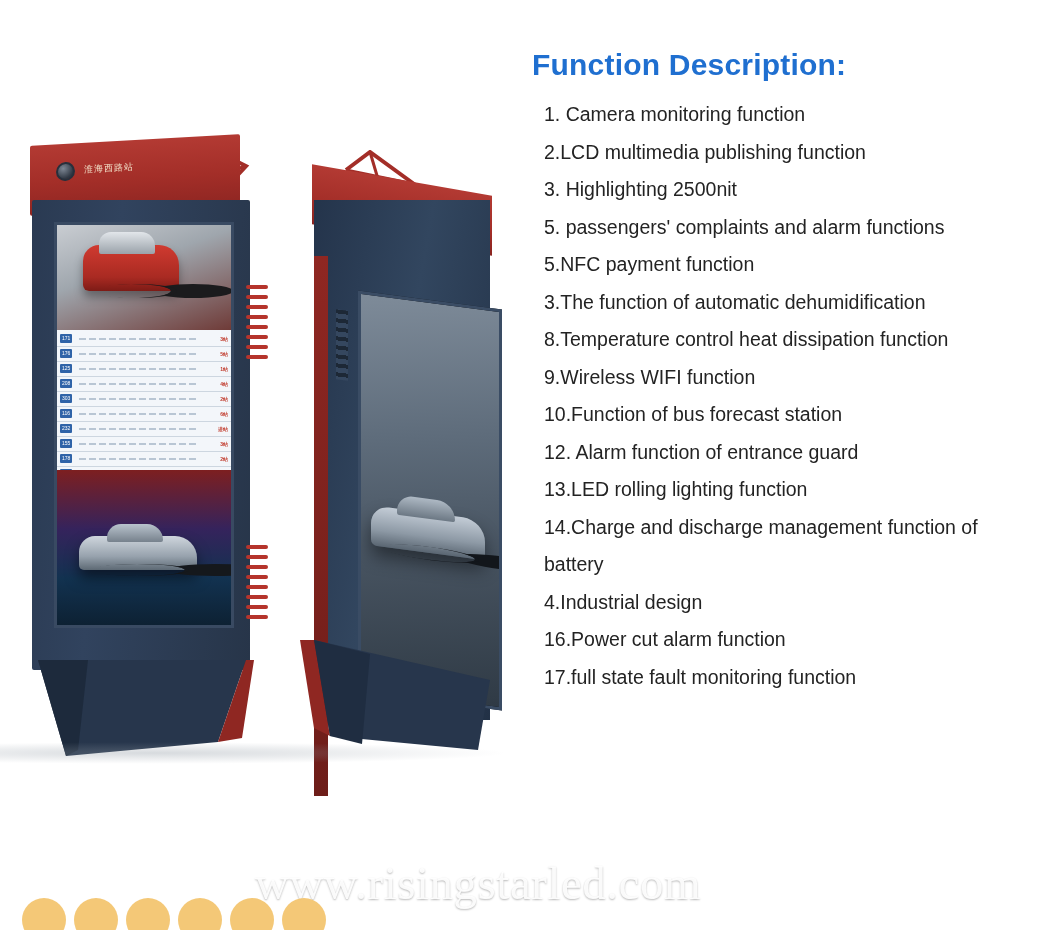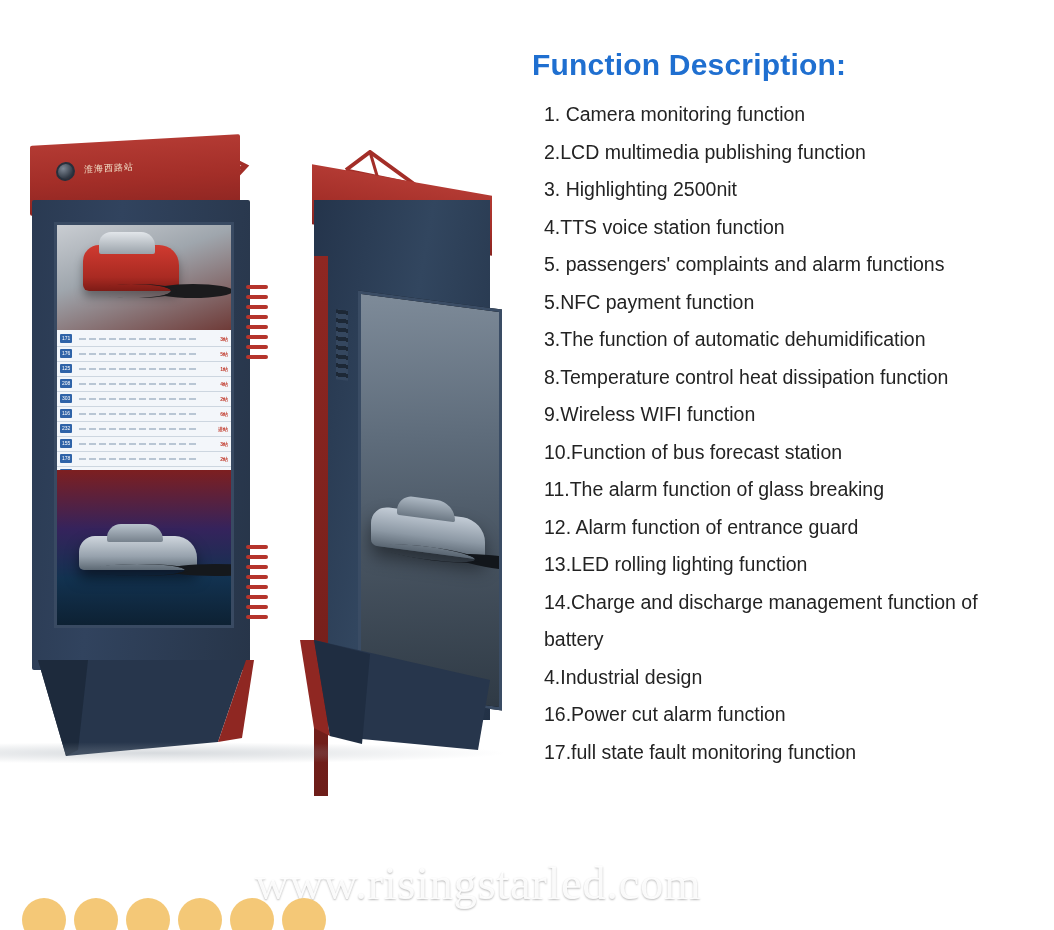--- a/index.html
+++ b/index.html
@@ -559,28 +559,26 @@
 
     <div class="ground-shadow"></div>
   </div>
 
   <div class="text-panel">
     <h1 class="panel-title">Function Description:</h1>
     <ul class="feature-list">
       <li>1. Camera monitoring function</li>
       <li>2.LCD multimedia publishing function</li>
       <li>3. Highlighting 2500nit</li>
-      <li>4.TTS voice station function</li>
       <li>5. passengers' complaints and alarm functions</li>
       <li>5.NFC payment function</li>
       <li>3.The function of automatic dehumidification</li>
       <li>8.Temperature control heat dissipation function</li>
       <li>9.Wireless WIFI function</li>
       <li>10.Function of bus forecast station</li>
-      <li>11.The alarm function of glass breaking</li>
       <li>12. Alarm function of entrance guard</li>
       <li>13.LED rolling lighting function</li>
       <li>14.Charge and discharge management function of battery</li>
       <li>4.Industrial design</li>
       <li>16.Power cut alarm function</li>
       <li>17.full state fault monitoring function</li>
     </ul>
   </div>
 
   <div class="watermark-main">www.risingstarled.com</div>

